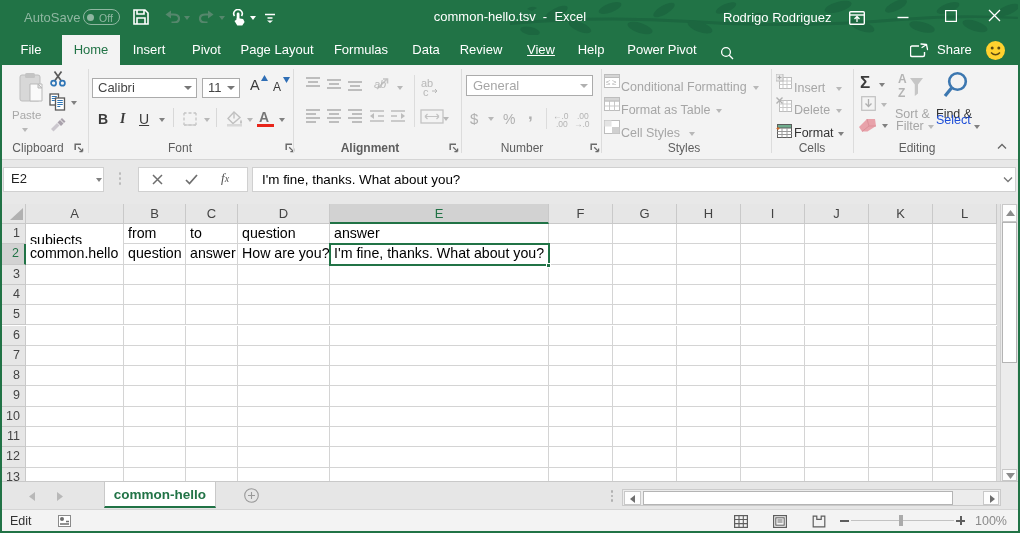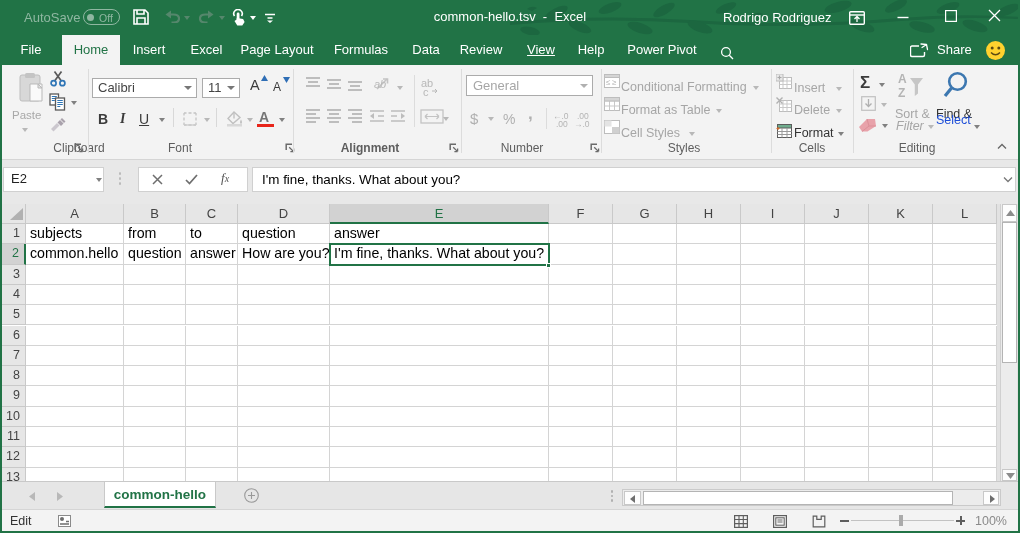--- a/index.html
+++ b/index.html
@@ -116,21 +116,21 @@
       <rect x="0.6" y="0.6" width="10.8" height="10.8" fill="none" stroke="#fff" stroke-width="1.2"></rect>
     </svg>
     <svg width="13" height="13" style="position:absolute;left:988px;top:9px;" viewBox="0 0 13 13">
       <path d="M1 1 L12 12 M12 1 L1 12" stroke="#fff" stroke-width="1.3"></path>
     </svg>
   </div>
   <div id="tabrow">
     <div class="tab" id="tab-file" style="left:10px; width:42px;">File</div>
     <div class="tab" id="tab-home" style="left:62px; width:58px;">Home</div>
     <div class="tab" style="left:126px; width:46px;">Insert</div>
-    <div class="tab" style="left:183px; width:47px;">Excel</div>
+    <div class="tab" style="left:183px; width:47px;">Pivot</div>
     <div class="tab" style="left:236px; width:82px;">Page Layout</div>
     <div class="tab" style="left:328px; width:66px;">Formulas</div>
     <div class="tab" style="left:406px; width:40px;">Data</div>
     <div class="tab" style="left:456px; width:50px;">Review</div>
     <div class="tab" style="left:516px; width:50px;text-decoration:underline;">View</div>
     <div class="tab" style="left:572px; width:38px;">Help</div>
     <div class="tab" style="left:618px; width:88px;">Power Pivot</div>
     <svg width="14" height="14" style="position:absolute;left:720px;top:11px;" viewBox="0 0 14 14">
       <circle cx="6" cy="6" r="4.4" fill="none" stroke="#fff" stroke-width="1.3"></circle>
       <path d="M9.3 9.3 L13 13" stroke="#fff" stroke-width="1.3"></path>
@@ -167,21 +167,21 @@
       <path d="M2.8 3.5 h5 M2.8 5.5 h5 M2.8 7.5 h3" stroke="#2e75b6" stroke-width="1"></path>
       <rect x="6.5" y="5" width="9" height="12" fill="#fff" stroke="#595959" stroke-width="1.3"></rect>
       <path d="M8.3 7.5 h5.5 M8.3 9.5 h5.5 M8.3 11.5 h5.5 M8.3 13.5 h3" stroke="#2e75b6" stroke-width="1"></path>
     </svg>
     <div class="ddarr" style="position:absolute;left:71px;top:36px;"></div>
     <svg width="17" height="16" style="position:absolute;left:50px;top:52px;" viewBox="0 0 17 16">
       <path d="M1 12 L7 6 L9.5 8.5 L3.5 14.5 Z" fill="#cbc7ce"></path>
       <path d="M7.5 5.5 L10 3 L13.5 6.5 L11 9 Z" fill="#a9a2ac"></path>
       <path d="M10.5 2.5 L12 1 L15.5 4.5 L14 6 Z" fill="#a9a2ac"></path>
     </svg>
-    <div class="glabel" style="left:0px;width:76px;margin-left:41px;">Clipboard</div>
+    <div class="glabel" style="left:0px;width:76px;">Clipboard</div>
     <svg class="dlg" width="10" height="10" style="left:74px;bottom:6px;" viewBox="0 0 10 10">
       <path d="M1.2 7 V1.2 H7" stroke="#6a6a6a" fill="none" stroke-width="1.5"></path>
         <path d="M4.2 4.2 L8.6 8.6 M8.6 8.6 v-3.2 M8.6 8.6 h-3.2" stroke="#6a6a6a" fill="none" stroke-width="1.3"></path>
     </svg>
     <div class="gsep" style="left:88px;"></div>
 
     <div class="combo" style="left:92px;top:13px;width:105px;height:20px;line-height:18px;padding-left:5px;">Calibri<span class="arr"></span></div>
     <div class="combo" style="left:202px;top:13px;width:38px;height:20px;line-height:18px;padding-left:5px;">11<span class="arr"></span></div>
     <div style="position:absolute;left:250px;top:12px;font-size:14.5px;color:#3b3b3b;">A</div>
     <svg width="7" height="6" style="position:absolute;left:261px;top:10px;">
@@ -340,21 +340,21 @@
       <path d="M1 9 L9 1 L17 1 L18 8 L9.5 13.5 L4 13.5 Z" fill="#e8a2aa"></path>
       <path d="M9 1 L11 8 L4 13.5 M11 8 L18 8" fill="none" stroke="#dc8f98" stroke-width="1"></path>
     </svg>
     <div class="ddarr" style="position:absolute;left:882px;top:59px;"></div>
     <svg width="28" height="29" style="position:absolute;left:898px;top:7px;" viewBox="0 0 28 29">
       <text x="0" y="11" font-size="12" font-weight="bold" fill="#b4b4b4">A</text>
       <text x="0" y="25" font-size="12" font-weight="bold" fill="#b4b4b4">Z</text>
       <path d="M12 6 h13 l-5 6.5 v9 l-3.2 2.5 v-11.5 Z" fill="#c6c6c6"></path>
     </svg>
     <div class="dis" style="position:absolute;left:895px;top:42px;font-size:12.5px;">Sort &amp;</div>
-    <div class="dis" style="position:absolute;left:896px;top:54px;font-size:12.5px;font-style:italic;">Filter</div>
+    <div class="dis" style="position:absolute;left:896px;top:54px;font-size:12.5px;">Filter</div>
     <div class="ddarr d2" style="position:absolute;left:928px;top:60px;"></div>
     <svg width="28" height="32" style="position:absolute;left:941px;top:5px;" viewBox="0 0 28 32">
       <circle cx="16.5" cy="11.5" r="8.3" fill="none" stroke="#3c77b0" stroke-width="2.6"></circle>
       <path d="M10.5 18 L4 26" stroke="#3c77b0" stroke-width="3.2"></path>
     </svg>
     <div style="position:absolute;left:936px;top:42px;font-size:12.5px;color:#333;">Find &amp;</div>
     <div style="position:absolute;left:936px;top:48px;font-size:12.5px;color:#1d4ed8;">Select</div>
     <div class="ddarr" style="position:absolute;left:974px;top:60px;"></div>
     <div class="glabel" style="left:867px;width:100px;">Editing</div>
     <svg width="10" height="7" style="position:absolute;left:997px;top:78px;" viewBox="0 0 10 7">
@@ -562,21 +562,21 @@
       <div class="cell" style="left: 186px; top: 263.6px; width: 52px; height: 20.3px;"></div>
       <div class="cell" style="left: 238px; top: 263.6px; width: 92px; height: 20.3px;"></div>
       <div class="cell" style="left: 330px; top: 263.6px; width: 219px; height: 20.3px;"></div>
       <div class="cell" style="left: 549px; top: 263.6px; width: 64px; height: 20.3px;"></div>
       <div class="cell" style="left: 613px; top: 263.6px; width: 64px; height: 20.3px;"></div>
       <div class="cell" style="left: 677px; top: 263.6px; width: 64px; height: 20.3px;"></div>
       <div class="cell" style="left: 741px; top: 263.6px; width: 64px; height: 20.3px;"></div>
       <div class="cell" style="left: 805px; top: 263.6px; width: 64px; height: 20.3px;"></div>
       <div class="cell" style="left: 869px; top: 263.6px; width: 64px; height: 20.3px;"></div>
       <div class="cell" style="left: 933px; top: 263.6px; width: 64px; height: 20.3px;"></div>
-      <div class="cell" style="left: 26px; top: 20px; width: 98px; height: 20.3px;">subjects</div>
+      <div class="cell" style="left: 26px; top: 27px; width: 98px; height: 20.3px;">subjects</div>
       <div class="cell" style="left: 124px; top: 20px; width: 62px; height: 20.3px;">from</div>
       <div class="cell" style="left: 186px; top: 20px; width: 52px; height: 20.3px;">to</div>
       <div class="cell" style="left: 238px; top: 20px; width: 92px; height: 20.3px;">question</div>
       <div class="cell" style="left: 330px; top: 20px; width: 219px; height: 20.3px;">answer</div>
       <div class="cell" style="left: 26px; top: 40.3px; width: 98px; height: 20.3px;">common.hello</div>
       <div class="cell" style="left: 124px; top: 40.3px; width: 62px; height: 20.3px;">question</div>
       <div class="cell" style="left: 186px; top: 40.3px; width: 52px; height: 20.3px;">answer</div>
       <div class="cell" style="left: 238px; top: 40.3px; width: 92px; height: 20.3px;">How are you?</div>
       <div class="cell" style="left: 330px; top: 40.3px; width: 219px; height: 20.3px;">I'm fine, thanks. What about you?</div>
       <div style="position: absolute; left: 329px; top: 39.3px; width: 221px; height: 22.3px; border: 2px solid rgb(33, 115, 70);"></div>

